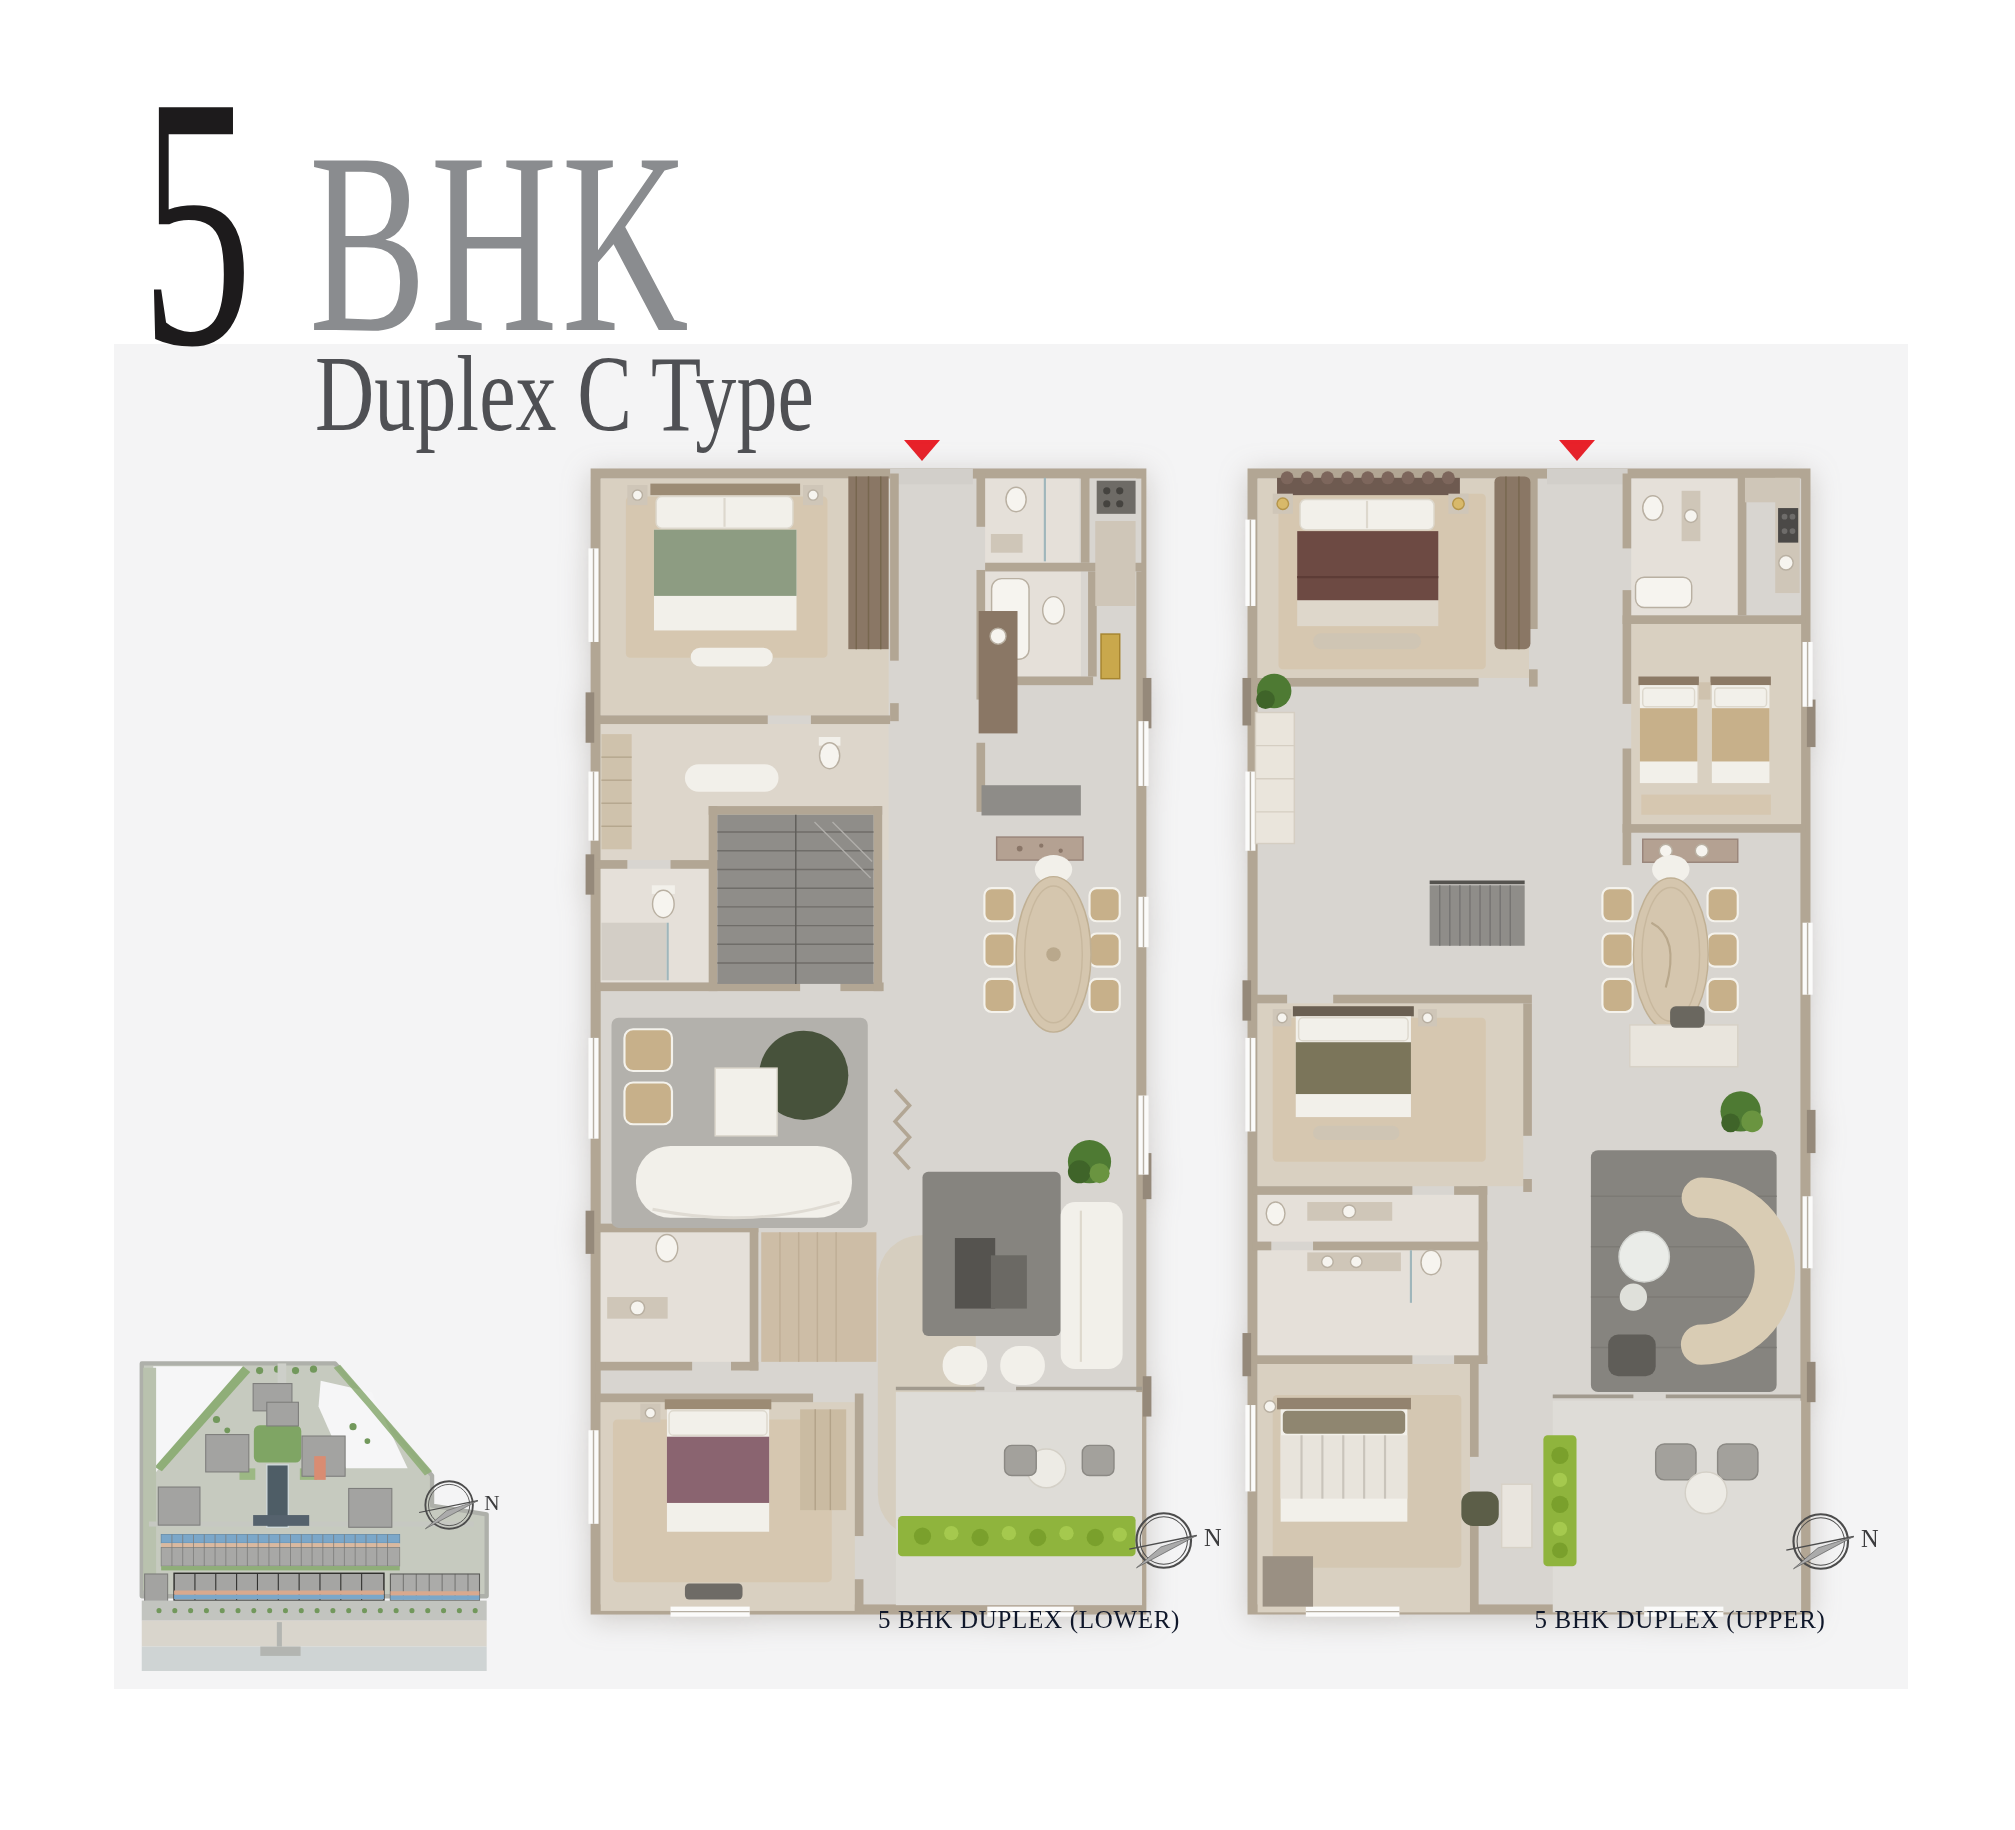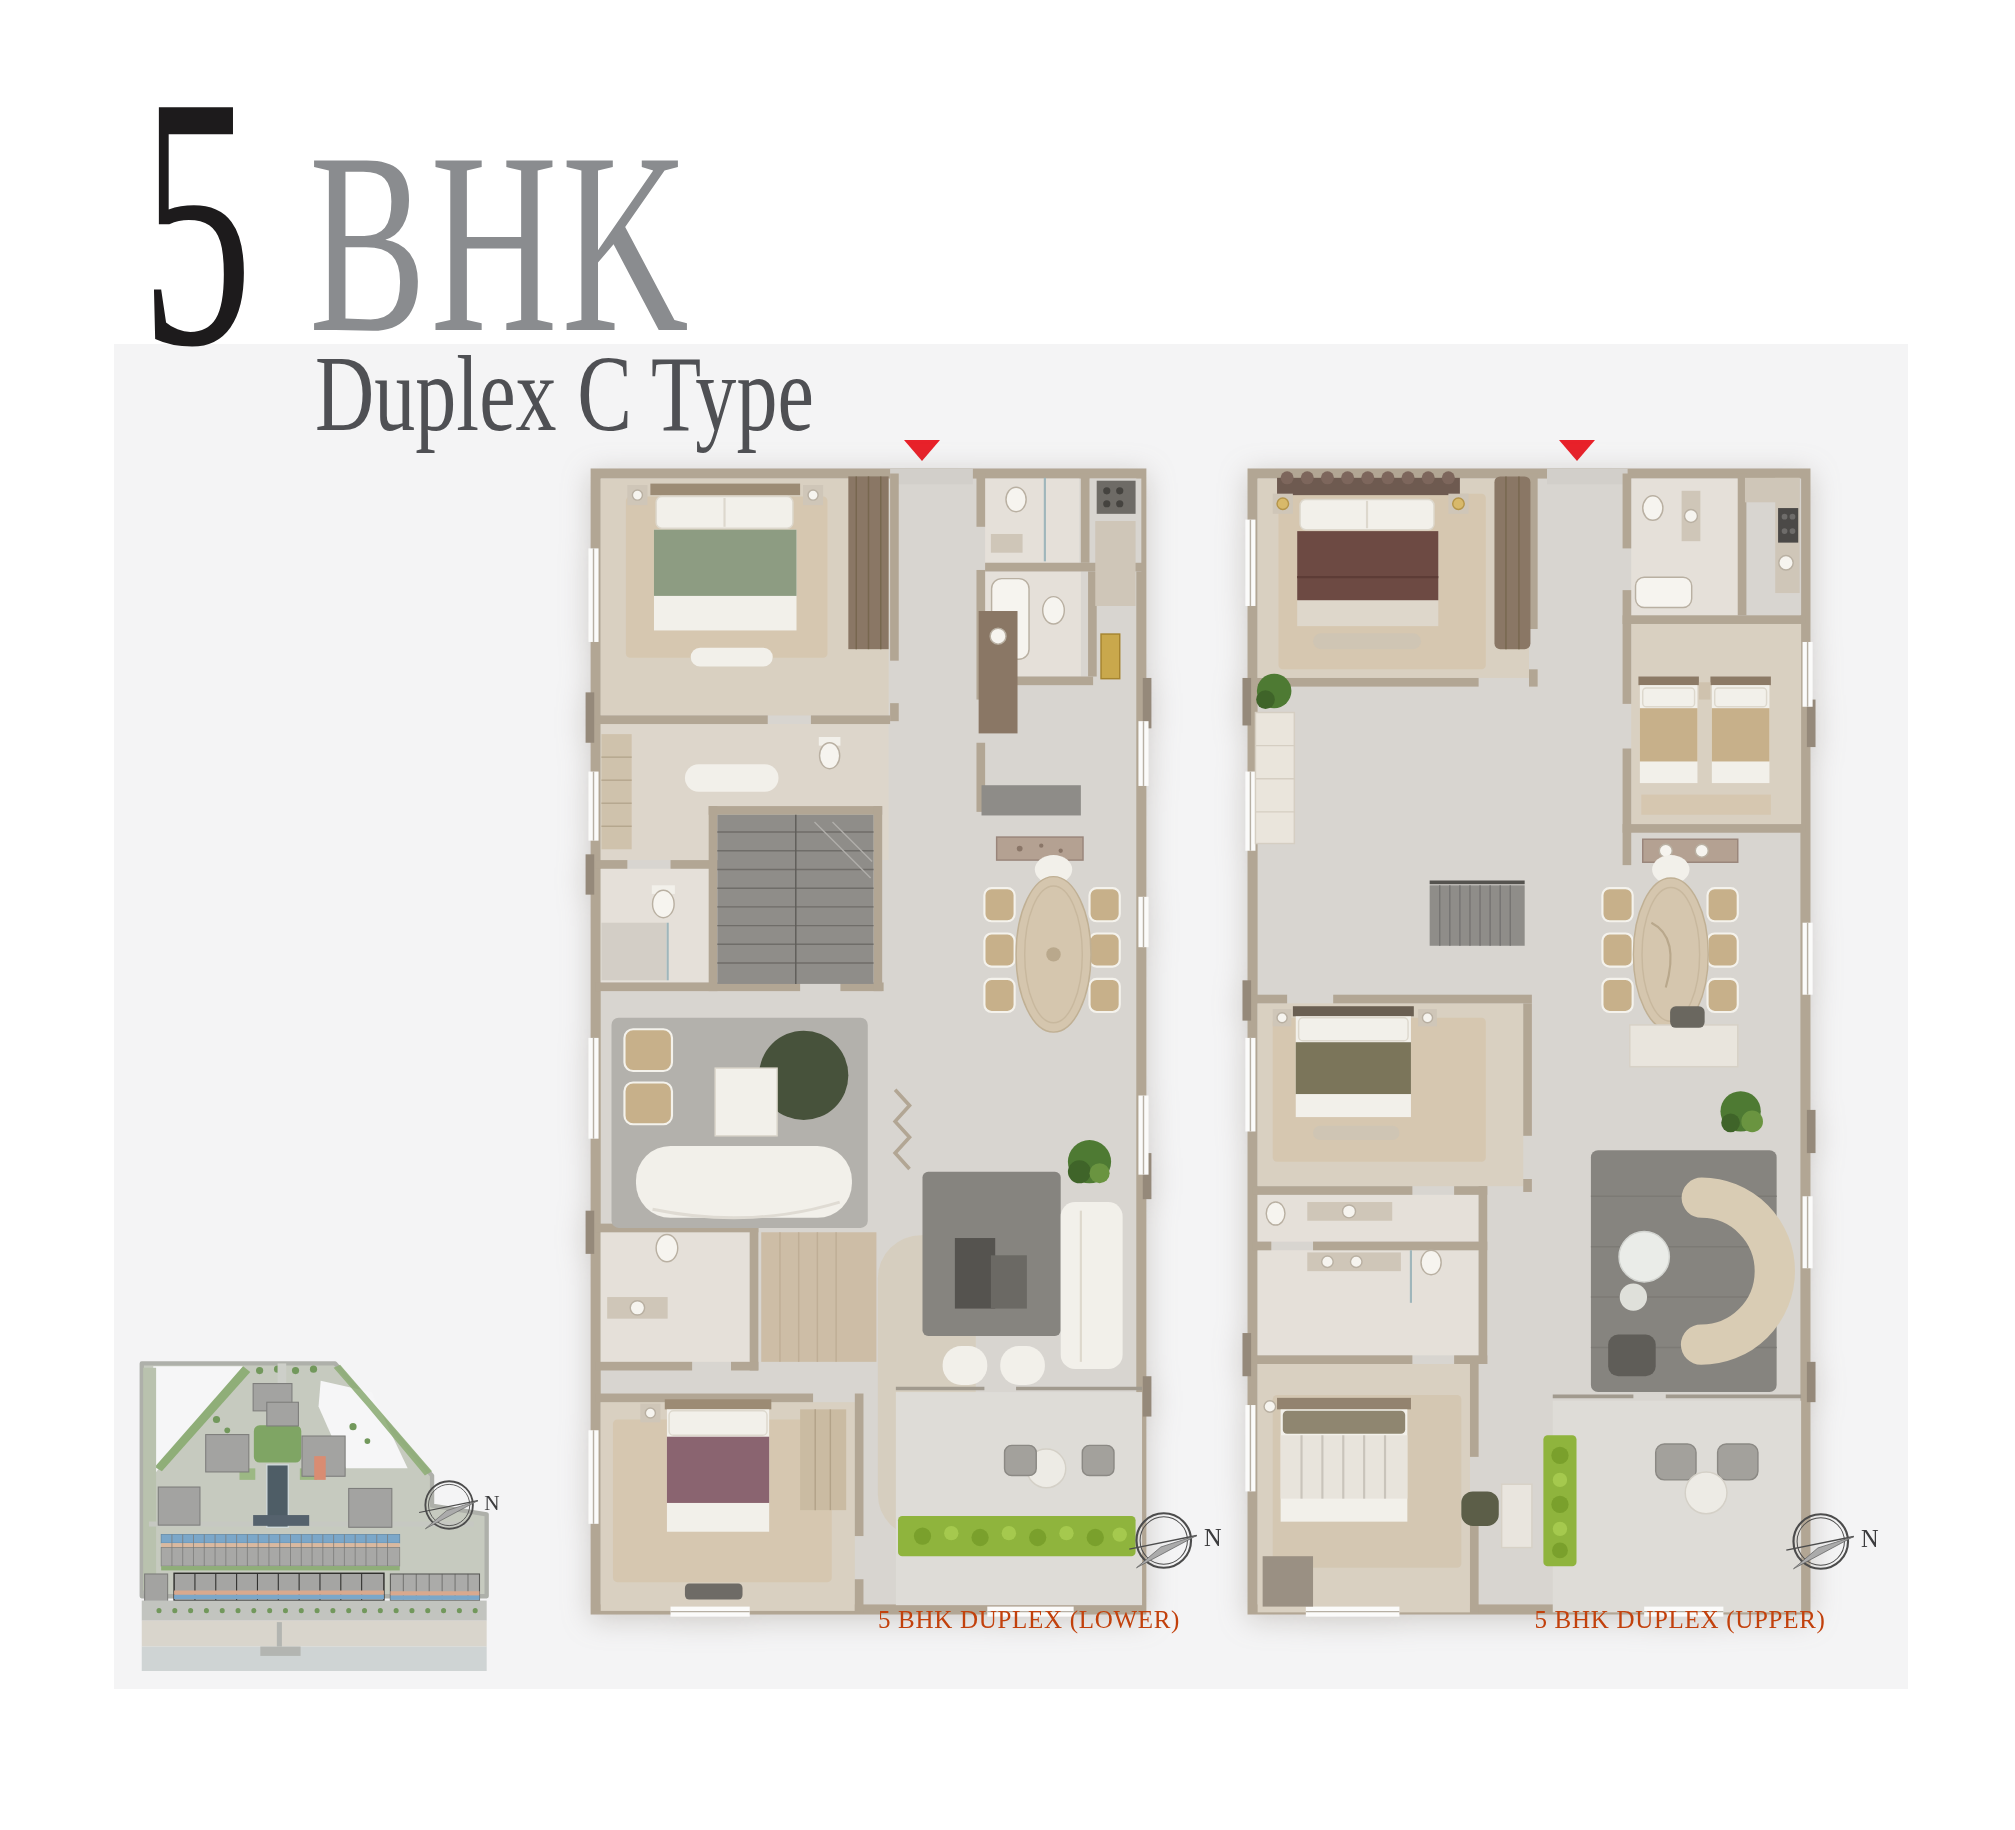--- a/index.html
+++ b/index.html
@@ -5,21 +5,21 @@
   html,body{margin:0;padding:0;background:#ffffff;}
   .page{position:relative;width:2015px;height:1831px;background:#ffffff;overflow:hidden;
         font-family:"Liberation Serif",serif;}
   .panel{position:absolute;left:114px;top:344px;width:1794px;height:1345px;background:#f4f4f5;}
   .t5{position:absolute;left:141px;top:42px;font-size:360px;line-height:1;color:#1d1b1c;
       transform:scaleX(.62);transform-origin:left top;}
   .tbhk{position:absolute;left:309px;top:113px;font-size:259px;line-height:1;color:#8a8c8f;
       transform:scaleX(.68);transform-origin:left top;letter-spacing:5.8px;}
   .tsub{position:absolute;left:315px;top:340px;font-size:108px;line-height:1;color:#4f5054;
       transform:scaleX(.76);transform-origin:left top;}
-  .caption{position:absolute;top:1606px;font-size:25px;color:#c2410c;letter-spacing:0.7px;
+  .caption{position:absolute;top:1606px;font-size:25px;color:#0f172a;letter-spacing:0.7px;
       transform:translateX(-50%);white-space:nowrap;}
   .tri{position:absolute;width:0;height:0;border-left:18.7px solid transparent;
       border-right:18.7px solid transparent;border-top:21.6px solid #e8212a;}
   svg{position:absolute;overflow:visible;}
   .plan{filter:drop-shadow(0 5.8px 14.4px rgba(120,110,95,.30));}
   
   .w{fill:#b2a694}.wd{fill:#95897a}
   .fl{fill:#d8d5d0}.flw{fill:#d9d0c1}.flb{fill:#e5e0d9}.fld{fill:#ddd6cb}
   .wh{fill:#f2f0ea}.tan{fill:#c7b08a}.dk{fill:#6e6b66}.st{fill:#8f8d89}
   .rugb{fill:#d6c7b0}.rugg{fill:#b3b1ac}.rugd{fill:#86847f}

